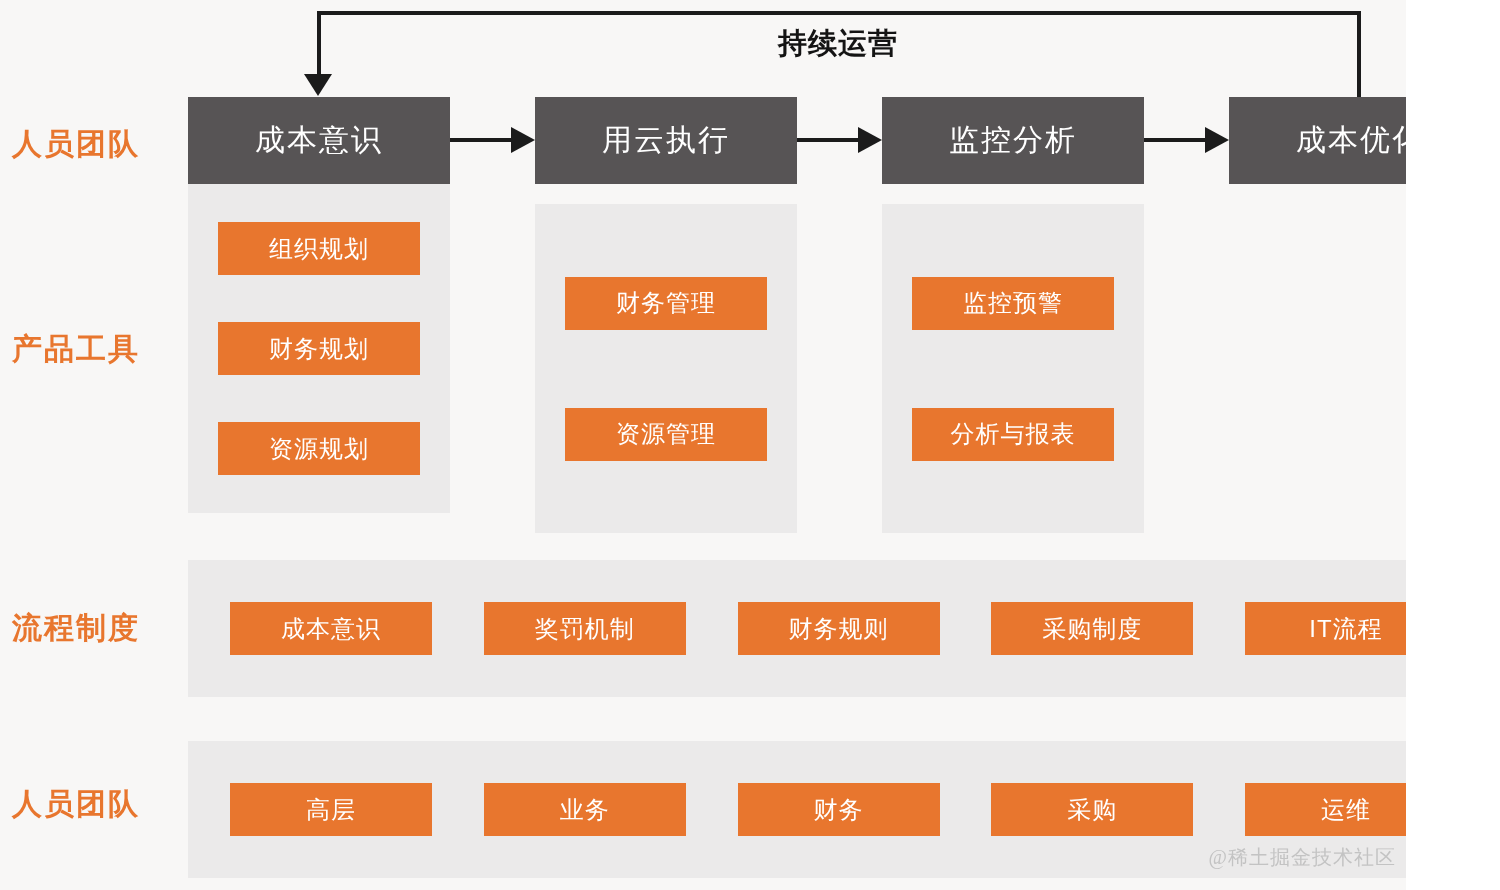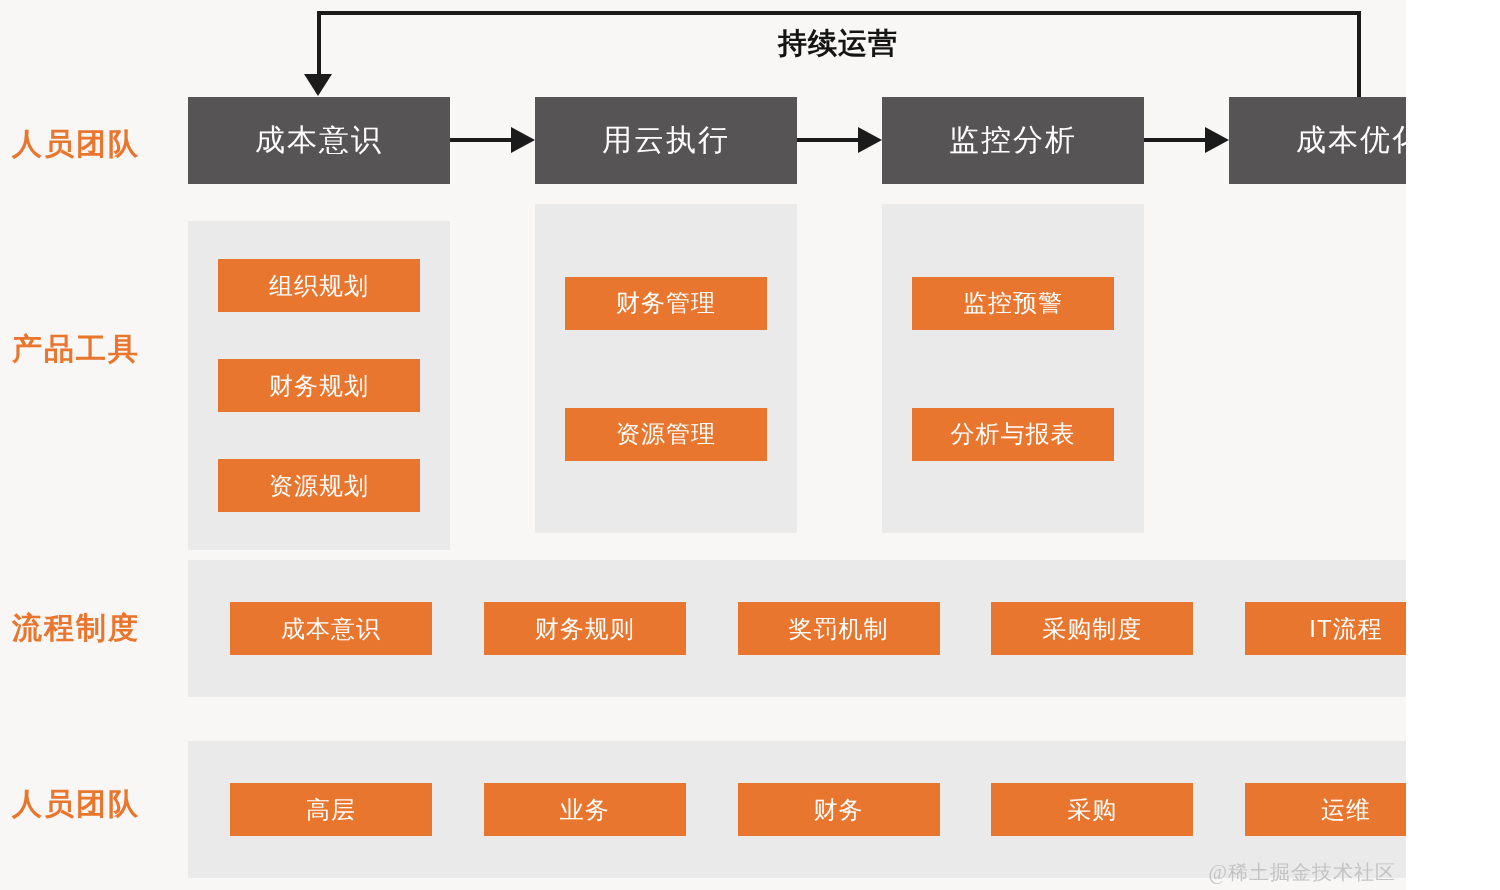--- a/index.html
+++ b/index.html
@@ -44,21 +44,21 @@
   .stage-col{position:absolute;top:97px;width:262px;}
   .sc-0{left:188px;}.sc-1{left:535px;}.sc-2{left:882px;}.sc-3{left:1229px;}
   .stage-header{
     height:87px;background:var(--dark);color:#fff;font-size:30px;letter-spacing:2px;
     display:flex;align-items:center;justify-content:center;
   }
   .stage-body{
     height:329px;background:var(--panel);
     display:flex;flex-direction:column;align-items:center;justify-content:center;
   }
-  .stage-body.n3{gap:47px;margin-top:37px;}
+  .stage-body.n3{gap:47px;}
   .stage-body.n2{gap:78px;margin-top:20px;}
   .tool-box{
     width:202px;height:53px;background:var(--orange);color:#fff;font-size:24px;
     display:flex;align-items:center;justify-content:center;letter-spacing:1px;
     flex:0 0 auto;white-space:nowrap;
   }
 
   
   .flow-arrow{position:absolute;top:127px;width:85px;height:26px;}
   .fa-1{left:450px;}.fa-2{left:797px;}.fa-3{left:1144px;}
@@ -72,21 +72,21 @@
   
   .strip{
     position:absolute;left:188px;width:1301px;height:137px;background:var(--panel);
     display:flex;align-items:center;justify-content:space-between;
     padding:0 42px;box-sizing:border-box;
   }
   .strip-process{top:560px;}
   .strip-team{top:741px;}
 
   .watermark{
-    position:absolute;right:10px;bottom:4px;font-size:20px;color:#c3c3c3;
+    position:absolute;right:10px;bottom:19px;font-size:20px;color:#c3c3c3;
     font-family:"Liberation Serif","DejaVu Serif",serif;letter-spacing:1px;
   }
 </style>
 </head>
 <body>
 
 <div class="canvas">
 
   <div class="loop-line loop-top"></div>
   <div class="loop-line loop-left"></div>
@@ -135,22 +135,22 @@
     <span class="fa-line"></span>
     <span class="fa-head"></span>
   </div>
   <div class="flow-arrow fa-3">
     <span class="fa-line"></span>
     <span class="fa-head"></span>
   </div>
 
   <div class="strip strip-process" id="process-strip">
       <div class="tool-box">成本意识</div>
+      <div class="tool-box">奖罚机制</div>
       <div class="tool-box">财务规则</div>
-      <div class="tool-box">奖罚机制</div>
       <div class="tool-box">采购制度</div>
       <div class="tool-box">IT流程</div>
     </div>
   <div class="strip strip-team" id="team-strip">
       <div class="tool-box">高层</div>
       <div class="tool-box">业务</div>
       <div class="tool-box">财务</div>
       <div class="tool-box">采购</div>
       <div class="tool-box">运维</div>
     </div>

